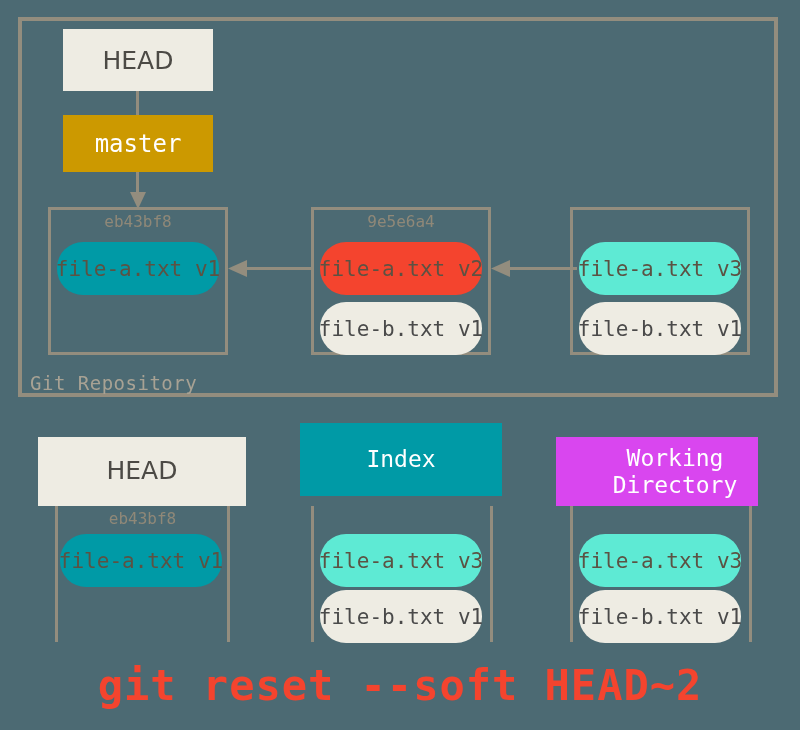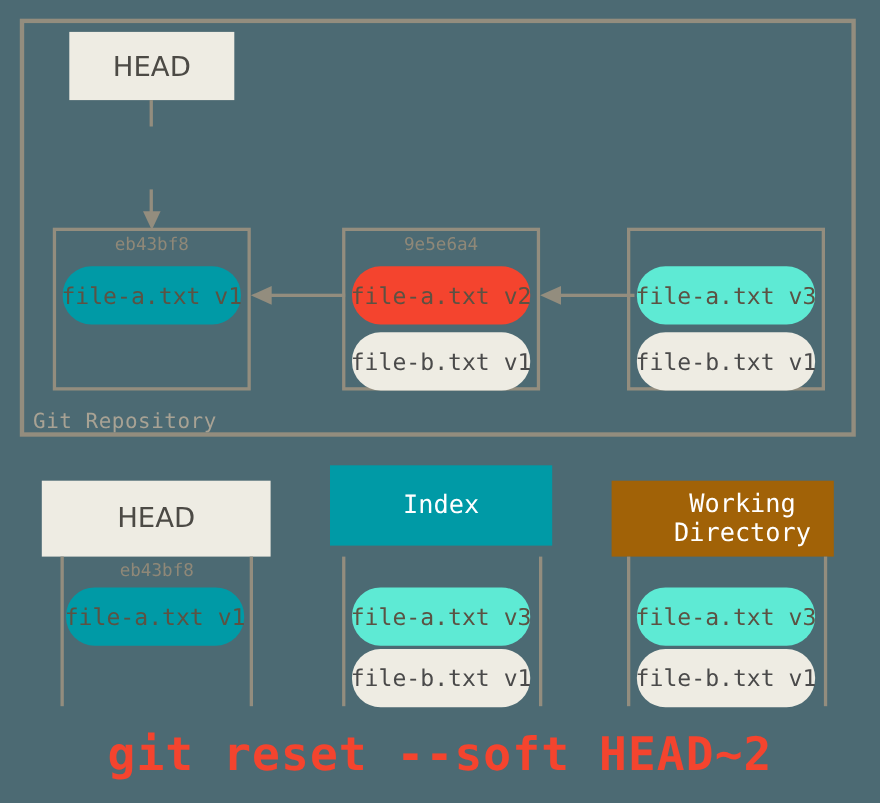--- a/index.html
+++ b/index.html
@@ -83,21 +83,21 @@
     display: flex;
     align-items: center;
     justify-content: center;
     text-align: center;
     font-family: "DejaVu Sans Mono", monospace;
     font-size: 23px;
     line-height: 1.15;
   }
   .hdr-cream { background: #eeece3; color: #4c4a45; font-family: "DejaVu Sans", sans-serif; font-size: 25px; }
   .hdr-teal  { background: #009aa6; color: #ffffff; }
-  .hdr-red   { background: #a16207; color: #ffffff; padding-left: 36px; }
+  .hdr-red   { background: #d946ef; color: #ffffff; padding-left: 36px; }
 
   .vline { background: #938d7e; width: 3px; }
 
   .caption {
     width: 100%;
     text-align: center;
     color: #f4442e;
     font-family: "DejaVu Sans Mono", monospace;
     font-size: 42px;
     font-weight: bold;
@@ -115,20 +115,23 @@
 
   <div class="abs repo-frame" style="left:18px; top:17px; width:760px; height:380px;"></div>
   <div class="abs repo-label" style="left:30px; top:372px;">Git Repository</div>
 
   <div class="abs head-box" style="left:63px; top:29px; width:150px; height:62px;">
     <span>HEAD</span>
   </div>
 
   <div class="abs conn-line-v" style="left:136px; top:91px; width:3px; height:24px;"></div>
 
+  <div class="abs master-box" style="left:63px; top:115px; width:150px; height:57px;">
+    <span>master</span>
+  </div>
 
   <svg class="abs arrow-svg" style="left:127px; top:172px;" width="22" height="38" viewBox="0 0 22 38">
     <rect x="9" y="0" width="3" height="22" fill="#938d7e"></rect>
     <polygon points="3,20 19,20 11,37" fill="#938d7e"></polygon>
   </svg>
 
   <div class="abs commit-box" style="left:48px; top:207px; width:180px; height:148px;"></div>
   <div class="abs commit-hash" style="left:48px; top:212px; width:180px;">eb43bf8</div>
   <div class="abs blob blob-teal" style="left:57px; top:242px; width:162px; height:53px;">file-a.txt v1</div>
 

